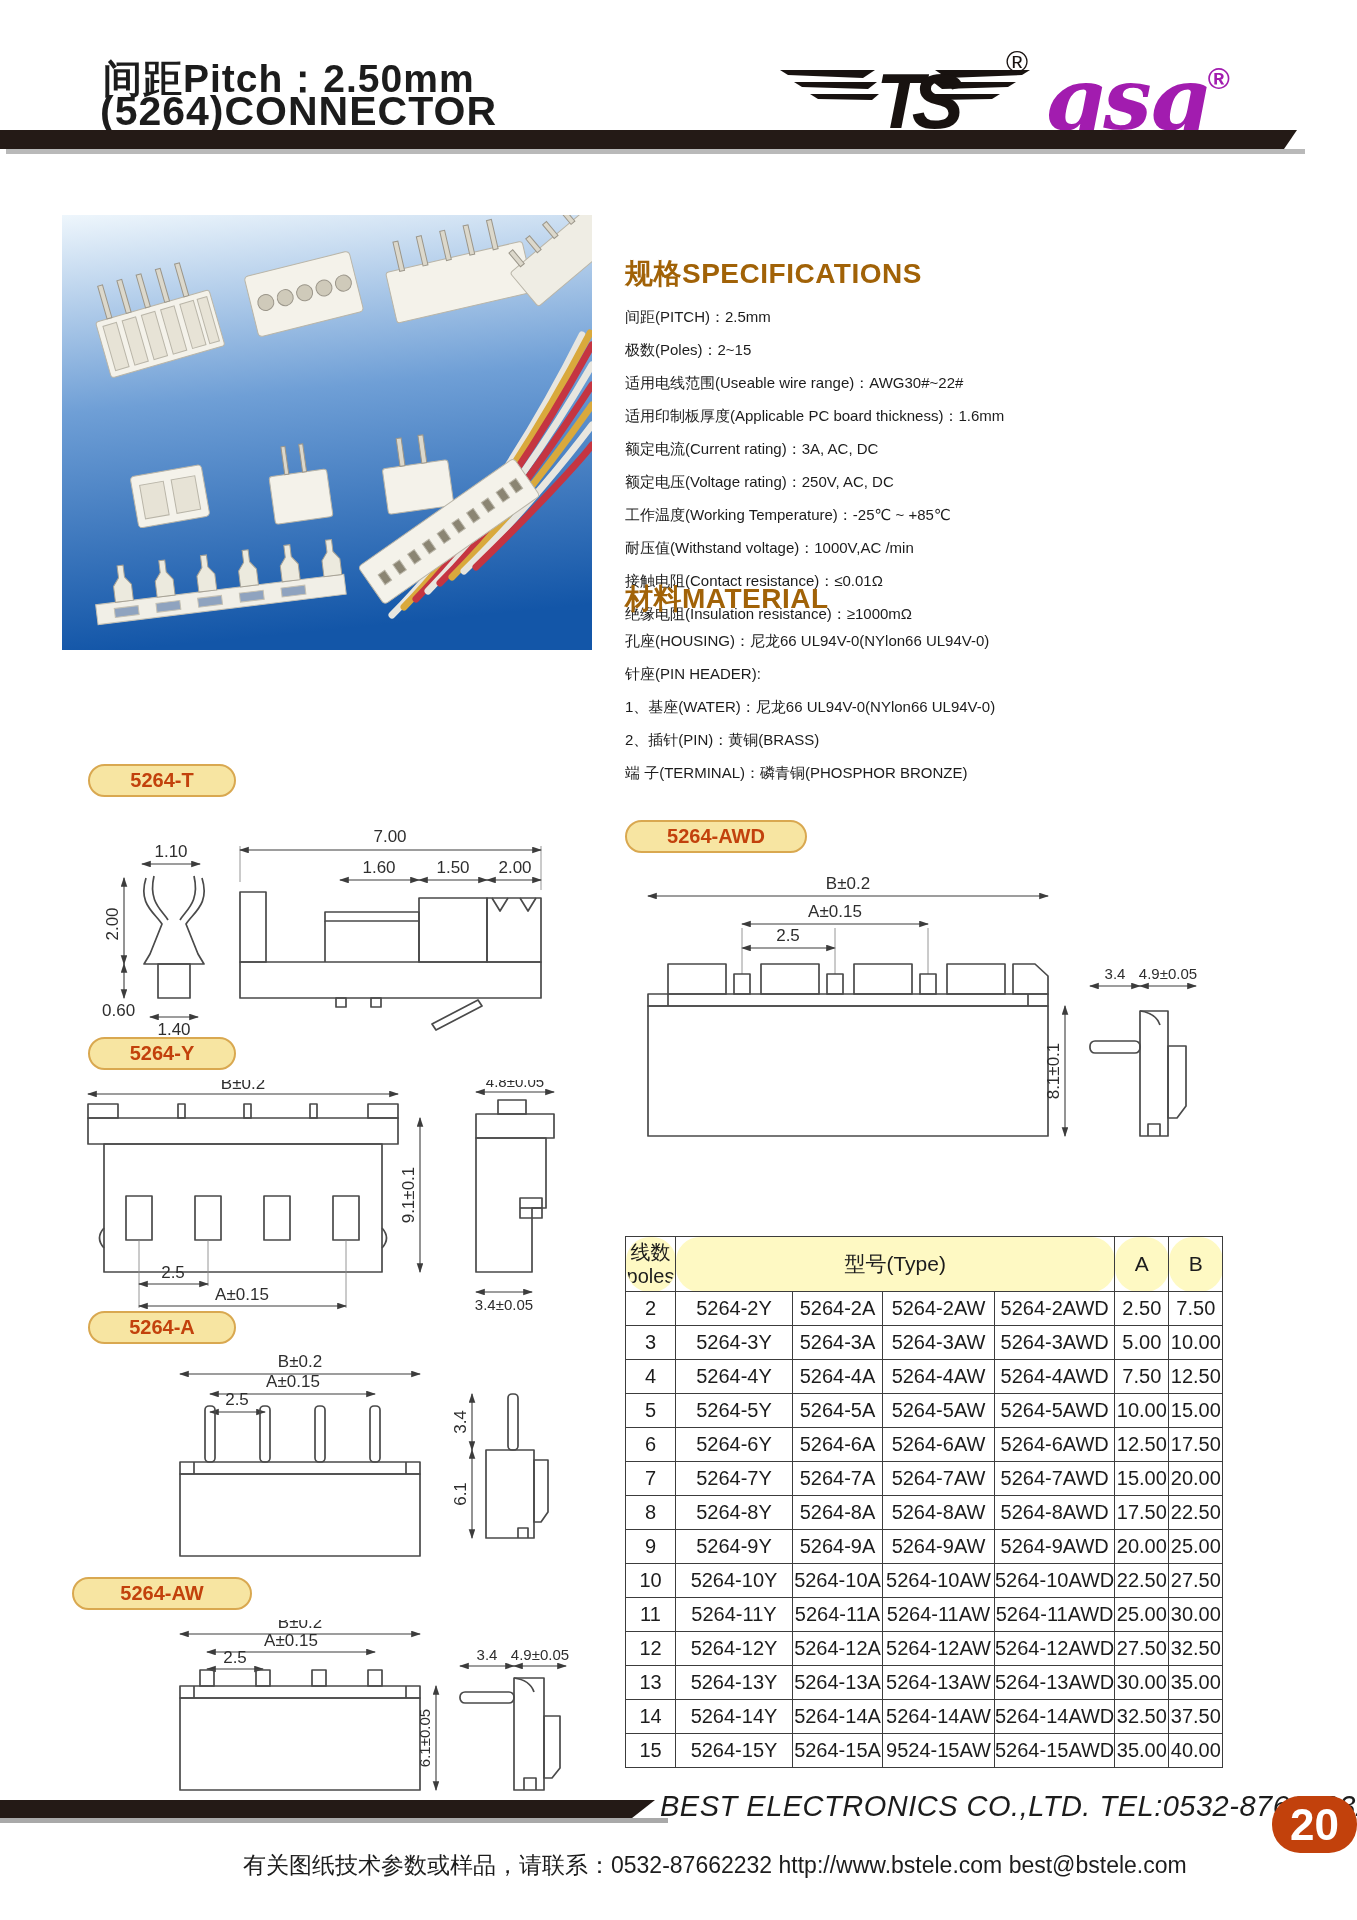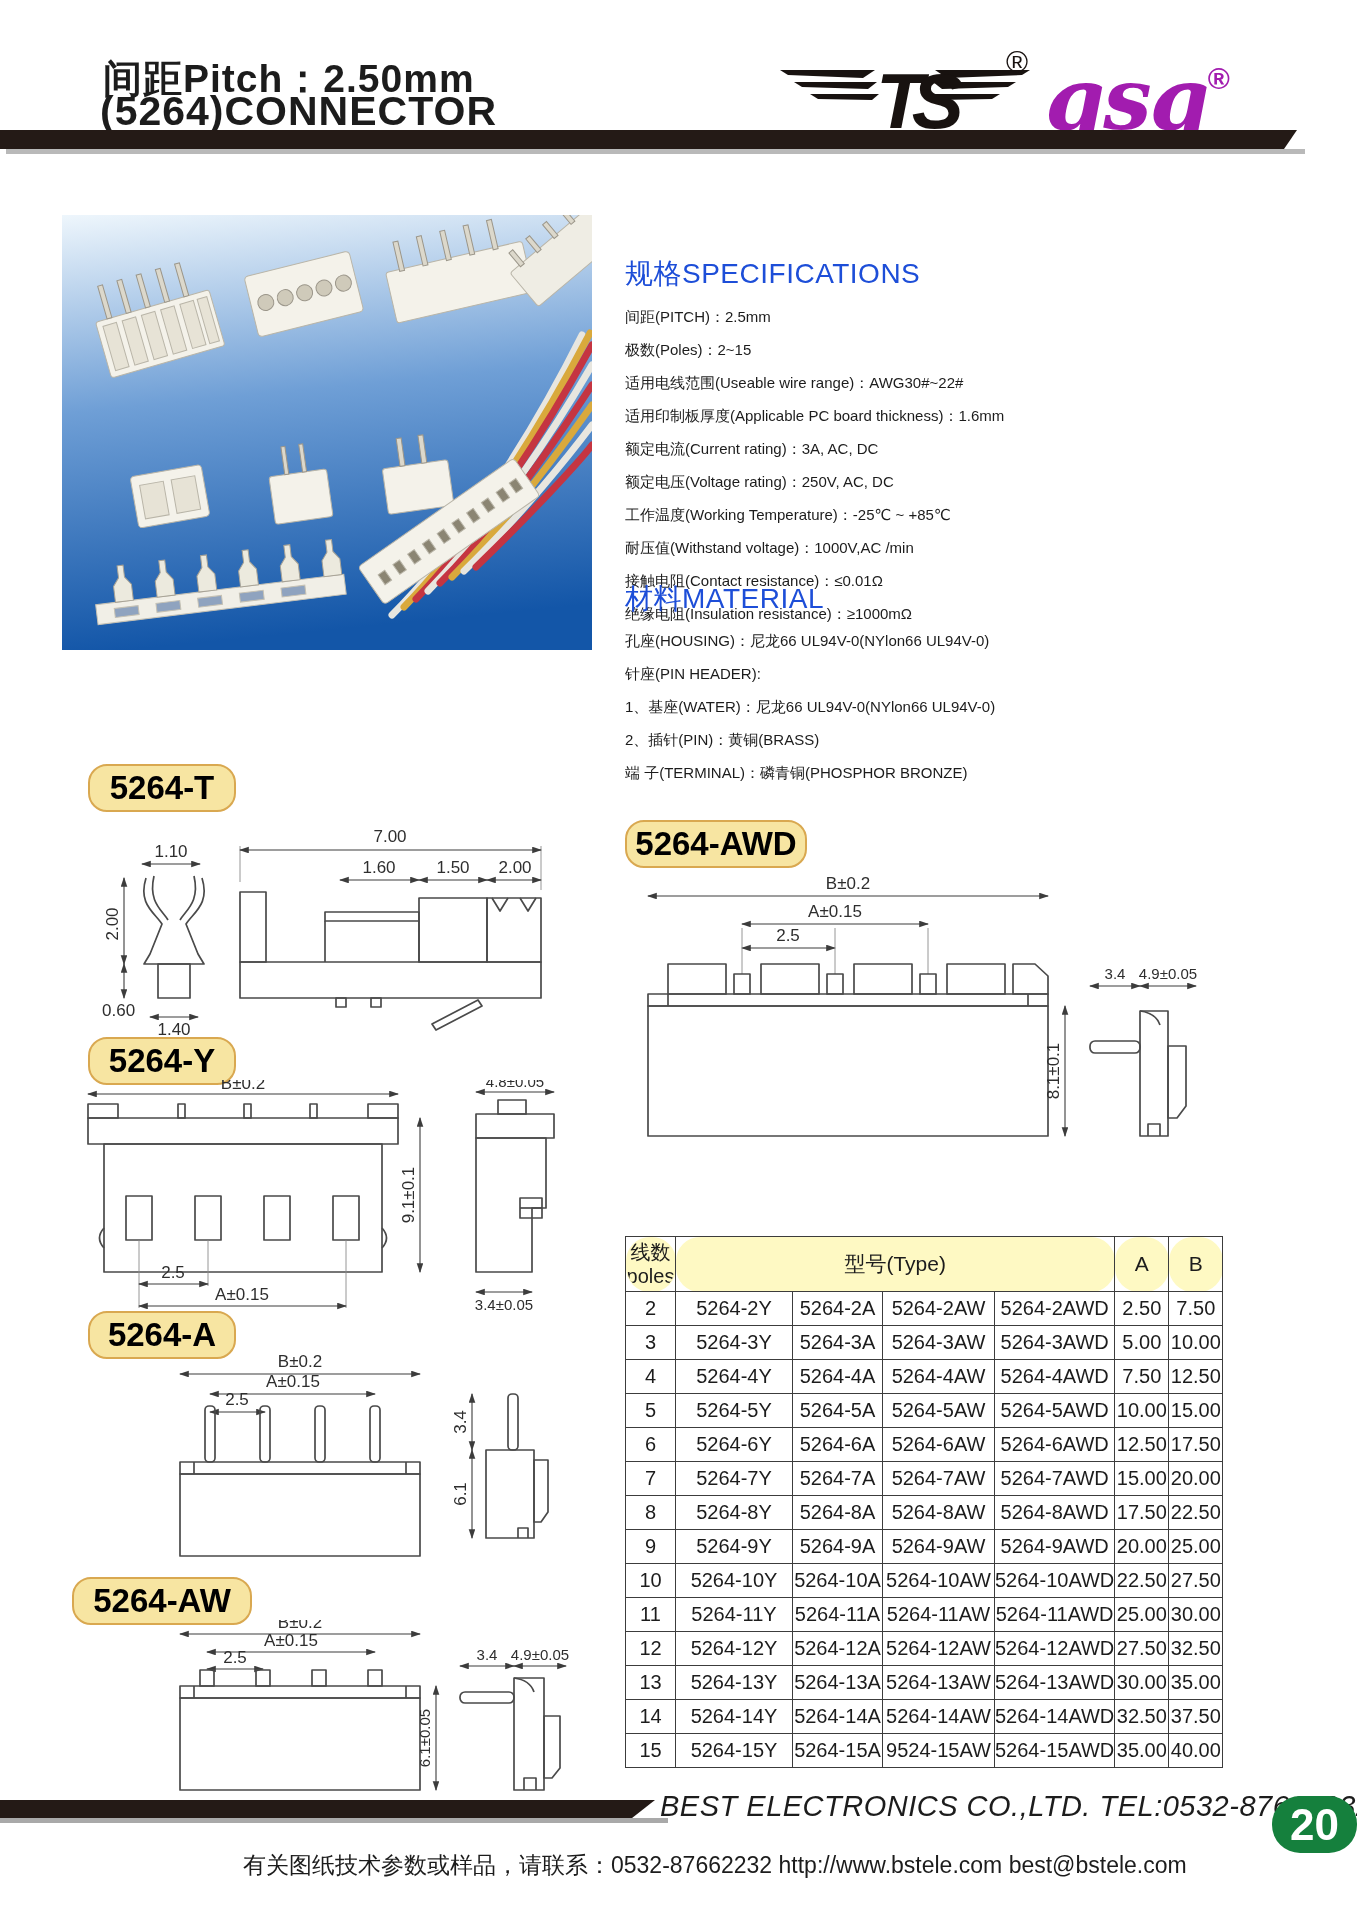--- a/index.html
+++ b/index.html
@@ -13,29 +13,29 @@
            clip-path:polygon(0 0,100% 0,99% 100%,0 100%);}
   #top-bar-shadow{left:6px;top:149px;width:1299px;height:5px;background:#b9b9b9;}
   #ts-logo{left:780px;top:42px;width:250px;height:100px;}
   #qsq-logo{left:1045px;top:48px;width:300px;height:100px;
             font-family:"DejaVu Serif","Liberation Serif",serif;
             font-style:italic;font-weight:bold;font-size:86px;color:#a21caf;letter-spacing:-2px;}
   #qsq-logo .reg{font-size:30px;font-style:normal;vertical-align:40px;font-family:"Liberation Sans",sans-serif;}
   
   #photo{left:62px;top:215px;width:530px;height:435px;}
   
-  .sec-heading{font-size:28px;font-weight:normal;color:#1d4ed8;letter-spacing:0.5px;}
+  .sec-heading{font-size:28px;font-weight:bold;color:#a16207;letter-spacing:0.5px;}
   #spec-heading{left:625px;top:255px;}
   #spec-lines{left:625px;top:300px;width:620px;}
   .spec-line{font-size:15px;line-height:33px;white-space:nowrap;}
   #material-heading{left:625px;top:580px;}
   #material-lines{left:625px;top:624px;width:640px;}
   
   .badge{background:#f7e5a2;border:2px solid #d9a850;border-radius:19px;
-         font-size:33px;font-weight:bold;color:#000000;text-align:center;
+         font-size:20px;font-weight:bold;color:#c2410c;text-align:center;
          padding:3px 0;box-sizing:border-box;}
   #badge-t{left:88px;top:764px;width:148px;}
   #badge-y{left:88px;top:1037px;width:148px;}
   #badge-a{left:88px;top:1311px;width:148px;}
   #badge-aw{left:72px;top:1577px;width:180px;}
   #badge-awd{left:625px;top:820px;width:182px;}
   
   #draw-t{left:88px;top:812px;}
   #draw-y{left:68px;top:1080px;}
   #draw-a{left:80px;top:1352px;}
@@ -52,21 +52,21 @@
      font-size:20px;font-weight:normal;padding:0;overflow:hidden;white-space:nowrap;}
   #type-table thead th{background:#fef9c3;height:54px;font-size:21px;border-radius:24px;}
   #type-table tbody td{height:33px;background:#fff;}
   #th-poles div{line-height:24px;font-size:20px;}
   
   #footer-bar{left:0;top:1800px;width:655px;height:18px;background:#241a16;
               clip-path:polygon(0 0,100% 0,96.5% 100%,0 100%);}
   #footer-bar-shadow{left:0;top:1818px;width:668px;height:5px;background:#a9a9a9;}
   #footer-company{left:660px;top:1790px;font-size:29px;font-style:italic;font-weight:500;
                   white-space:nowrap;letter-spacing:0.5px;}
-  #page-box{left:1272px;top:1796px;width:85px;height:57px;background:#15803d;
+  #page-box{left:1272px;top:1796px;width:85px;height:57px;background:#c2410c;
             color:#fff;font-size:44px;font-weight:bold;text-align:center;line-height:57px;border-radius:28px;}
   #footer-contact{left:243px;top:1850px;font-size:23px;white-space:nowrap;}
 </style>
 </head>
 <body>
 
 <div id="page">
 
   <div class="abs" id="pitch-line">间距Pitch：2.50mm</div>
   <div class="abs" id="page-title">(5264)CONNECTOR</div>

